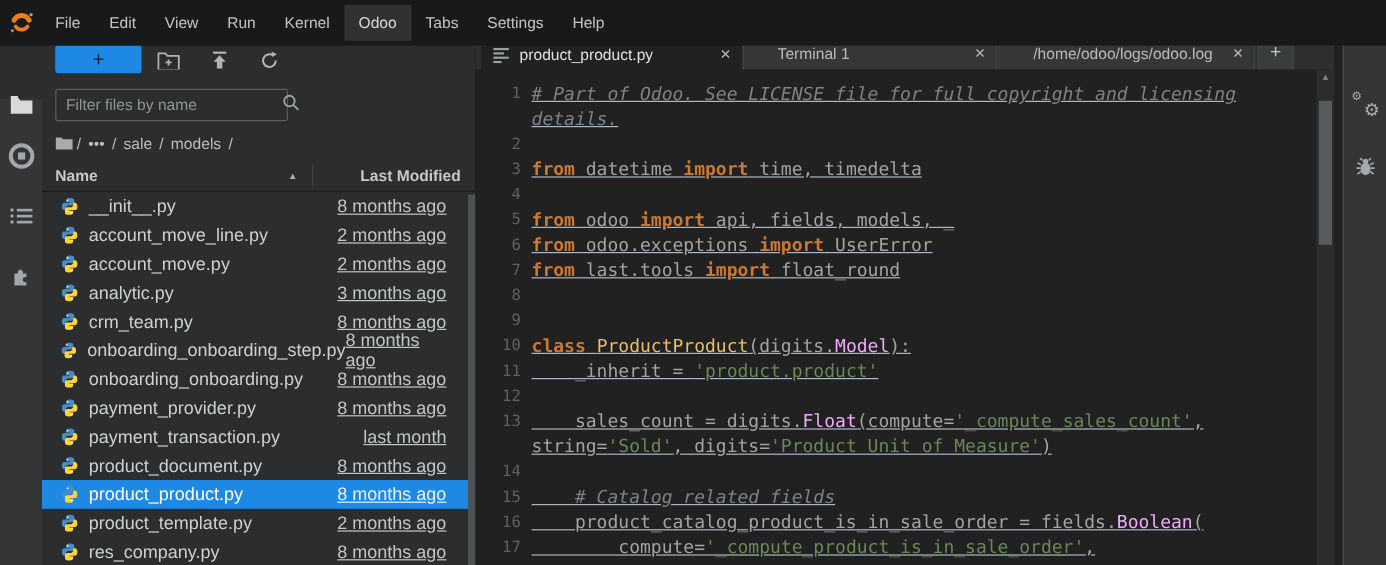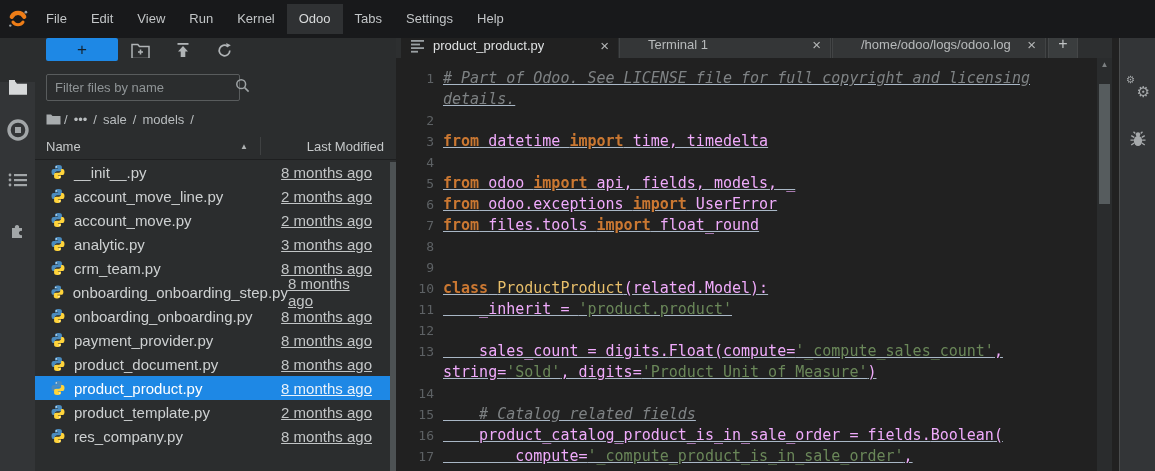--- a/index.html
+++ b/index.html
@@ -30,21 +30,21 @@
                 border:1px solid #595c5d; border-radius:2px; display:flex; align-items:center; }
   .search-box input { flex:1; background:transparent; border:none; outline:none; padding:0 4px 0 8px;
                       font-size:13px; color:#cfd2d3; font-family:"Liberation Sans",sans-serif; }
   .search-box input::placeholder { color:#8f9496; }
   .search-box .mag { margin-right:8px; }
   .breadcrumb { position:absolute; left:11px; top:80px; height:18px; display:flex; align-items:center;
                 font-size:13px; color:#b9bdbf; }
   .breadcrumb .bc-item { margin:0 3px; white-space:pre; }
   .breadcrumb .bc-sep { margin:0 3px; color:#b9bdbf; }
   .list-header { position:absolute; left:0; top:103px; width:361px; height:27px; border-bottom:1px solid #1e1f20;
-                 display:flex; align-items:center; font-size:13px; color:#c6c9ca; }
+                 display:flex; align-items:center; font-size:13px; color:#c6c9ca;font-weight:bold; }
   .col-name { padding-left:11px; flex:1; display:flex; align-items:center; }
   .sort { font-size:8px; color:#aeb1b2; margin-left:auto; margin-right:12px; }
   .col-div { width:1px; height:18px; background:#3f4142; }
   .col-mod { width:135px; text-align:right; padding-right:12px; }
   .file-rows { position:absolute; left:0; top:130px; width:361px; height:311px; overflow:hidden; }
   .file-row { height:24px; display:flex; align-items:center; padding-left:15px; font-size:15px; color:#cdd0d1; cursor:default; }
   .file-row .fname { margin-left:8px; }
   .file-row .fdate { margin-left:auto; padding-right:24px; color:#c2c5c6;text-decoration:underline; }
   .file-row.selected { background:#1e88e5; color:#ffffff; }
   .file-row.selected .fdate { color:#eaf2fa; }
@@ -66,21 +66,21 @@
   .editor { position:absolute; left:396px; top:58px; width:716px; height:413px; background:#212121; }
   .code-lines { position:absolute; left:0; top:10px; width:690px; }
   .cl { display:flex; height:21px; line-height:21px; }
   .ln { width:38px; text-align:right; font-family:"DejaVu Sans Mono",monospace; font-size:13px; color:#5d6164; flex:none; }
   .code { margin-left:9px; font-family:"DejaVu Sans Mono",monospace; font-size:15px; white-space:pre; color:#a9b7c6;text-decoration:underline; }
   .sg-k { color:#cb7832; font-weight:bold; }
   .sg-s { color:#6a8759; }
   .sg-c { color:#7e8284; font-style:italic; }
   .sg-cls { color:#e8bf6a; }
   .sg-p { color:#f0abfc; }
-  .sg-d { color:#f0abfc; }
+  .sg-d { color:#a3a3a3; }
   .ed-scrollbar { position:absolute; right:0; top:0; width:15px; height:413px; background:#2a2c2d; }
   .ed-up { position:absolute; top:2px; left:0; width:15px; text-align:center; font-size:8px; color:#7c8082; }
   .ed-thumb { position:absolute; left:2px; top:26px; width:11px; height:120px; background:#565c5e; }
 
   
   .gap-strip { position:absolute; left:1112px; top:30px; width:7px; height:441px; background:#212121; }
   .right-strip { position:absolute; left:1119px; top:30px; width:36px; height:441px; background:#333537;
                  border-left:1px solid #4a4c4d; }
   .rs-icon { position:absolute; left:0; width:36px; display:flex; align-items:center; justify-content:center; }
   .gears { position:relative; width:22px; height:22px; color:#a6a9ab; }
@@ -279,20 +279,30 @@
           <span class="fname">payment_provider.py</span>
           <span class="fdate">8 months ago</span>
         </div>
         <div class="file-row">
           <svg width="16" height="16" viewBox="0 0 16 16">
       <path fill="#4b8bbe" d="M7.9 1c-1.8 0-2.9.8-2.9 2v1.4h3.1v.5H3.6C2.3 4.9 1.5 6 1.5 8s.8 3.1 2.1 3.1h1.3V9.4c0-1.2 1-2.2 2.2-2.2h3c1 0 1.8-.8 1.8-1.8V3c0-1.2-1.1-2-2.9-2z"></path>
       <path fill="#ffd43b" d="M8.1 15c1.8 0 2.9-.8 2.9-2v-1.4H7.9v-.5h4.5c1.3 0 2.1-1.1 2.1-3.1s-.8-3.1-2.1-3.1h-1.3v1.7c0 1.2-1 2.2-2.2 2.2h-3c-1 0-1.8.8-1.8 1.8V13c0 1.2 1.1 2 2.9 2z"></path>
       <circle fill="#fff" cx="6.3" cy="2.9" r=".7"></circle>
       <circle fill="#fff" cx="9.7" cy="13.1" r=".7"></circle>
     </svg>
+          <span class="fname">payment_transaction.py</span>
+          <span class="fdate">last month</span>
+        </div>
+        <div class="file-row">
+          <svg width="16" height="16" viewBox="0 0 16 16">
+      <path fill="#4b8bbe" d="M7.9 1c-1.8 0-2.9.8-2.9 2v1.4h3.1v.5H3.6C2.3 4.9 1.5 6 1.5 8s.8 3.1 2.1 3.1h1.3V9.4c0-1.2 1-2.2 2.2-2.2h3c1 0 1.8-.8 1.8-1.8V3c0-1.2-1.1-2-2.9-2z"></path>
+      <path fill="#ffd43b" d="M8.1 15c1.8 0 2.9-.8 2.9-2v-1.4H7.9v-.5h4.5c1.3 0 2.1-1.1 2.1-3.1s-.8-3.1-2.1-3.1h-1.3v1.7c0 1.2-1 2.2-2.2 2.2h-3c-1 0-1.8.8-1.8 1.8V13c0 1.2 1.1 2 2.9 2z"></path>
+      <circle fill="#fff" cx="6.3" cy="2.9" r=".7"></circle>
+      <circle fill="#fff" cx="9.7" cy="13.1" r=".7"></circle>
+    </svg>
           <span class="fname">product_document.py</span>
           <span class="fdate">8 months ago</span>
         </div>
         <div class="file-row selected">
           <svg width="16" height="16" viewBox="0 0 16 16">
       <path fill="#4b8bbe" d="M7.9 1c-1.8 0-2.9.8-2.9 2v1.4h3.1v.5H3.6C2.3 4.9 1.5 6 1.5 8s.8 3.1 2.1 3.1h1.3V9.4c0-1.2 1-2.2 2.2-2.2h3c1 0 1.8-.8 1.8-1.8V3c0-1.2-1.1-2-2.9-2z"></path>
       <path fill="#ffd43b" d="M8.1 15c1.8 0 2.9-.8 2.9-2v-1.4H7.9v-.5h4.5c1.3 0 2.1-1.1 2.1-3.1s-.8-3.1-2.1-3.1h-1.3v1.7c0 1.2-1 2.2-2.2 2.2h-3c-1 0-1.8.8-1.8 1.8V13c0 1.2 1.1 2 2.9 2z"></path>
       <circle fill="#fff" cx="6.3" cy="2.9" r=".7"></circle>
       <circle fill="#fff" cx="9.7" cy="13.1" r=".7"></circle>
     </svg>
@@ -372,33 +382,33 @@
         <div class="cl">
           <span class="ln">5</span>
           <span class="code"><span class="sg-k">from</span><span class="sg-d"> odoo </span><span class="sg-k">import</span><span class="sg-d"> api, fields, models, _</span></span>
         </div>
         <div class="cl">
           <span class="ln">6</span>
           <span class="code"><span class="sg-k">from</span><span class="sg-d"> odoo.exceptions </span><span class="sg-k">import</span><span class="sg-d"> UserError</span></span>
         </div>
         <div class="cl">
           <span class="ln">7</span>
-          <span class="code"><span class="sg-k">from</span><span class="sg-d"> files.tools </span><span class="sg-k">import</span><span class="sg-d"> float_round</span></span>
+          <span class="code"><span class="sg-k">from</span><span class="sg-d"> last.tools </span><span class="sg-k">import</span><span class="sg-d"> float_round</span></span>
         </div>
         <div class="cl">
           <span class="ln">8</span>
           <span class="code"></span>
         </div>
         <div class="cl">
           <span class="ln">9</span>
           <span class="code"></span>
         </div>
         <div class="cl">
           <span class="ln">10</span>
-          <span class="code"><span class="sg-k">class</span><span class="sg-d"> </span><span class="sg-cls">ProductProduct</span><span class="sg-d">(related.</span><span class="sg-p">Model</span><span class="sg-d">):</span></span>
+          <span class="code"><span class="sg-k">class</span><span class="sg-d"> </span><span class="sg-cls">ProductProduct</span><span class="sg-d">(digits.</span><span class="sg-p">Model</span><span class="sg-d">):</span></span>
         </div>
         <div class="cl">
           <span class="ln">11</span>
           <span class="code"><span class="sg-d">    _inherit = </span><span class="sg-s">'product.product'</span></span>
         </div>
         <div class="cl">
           <span class="ln">12</span>
           <span class="code"></span>
         </div>
         <div class="cl">

